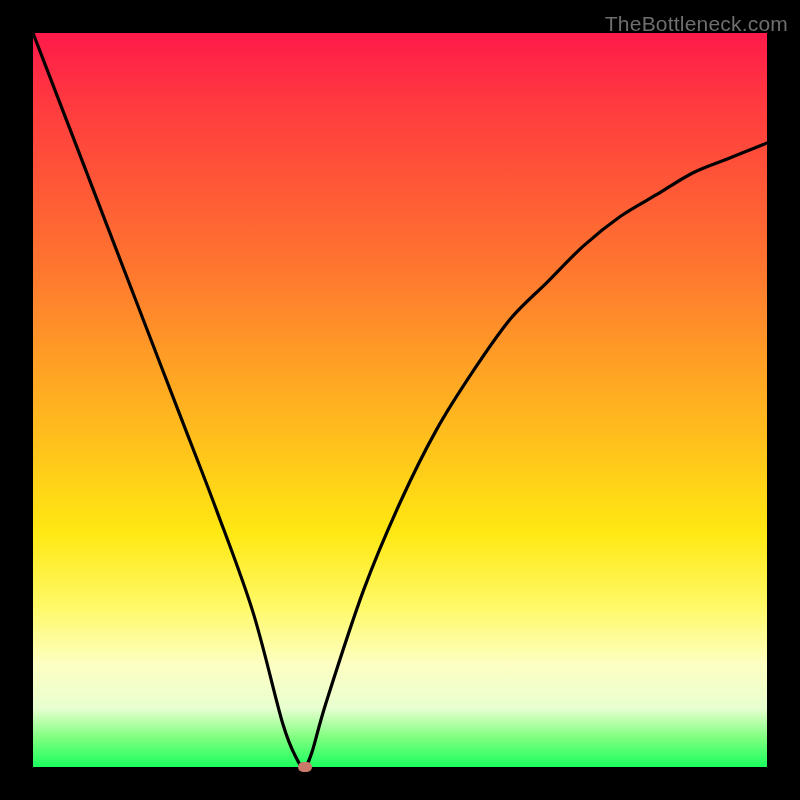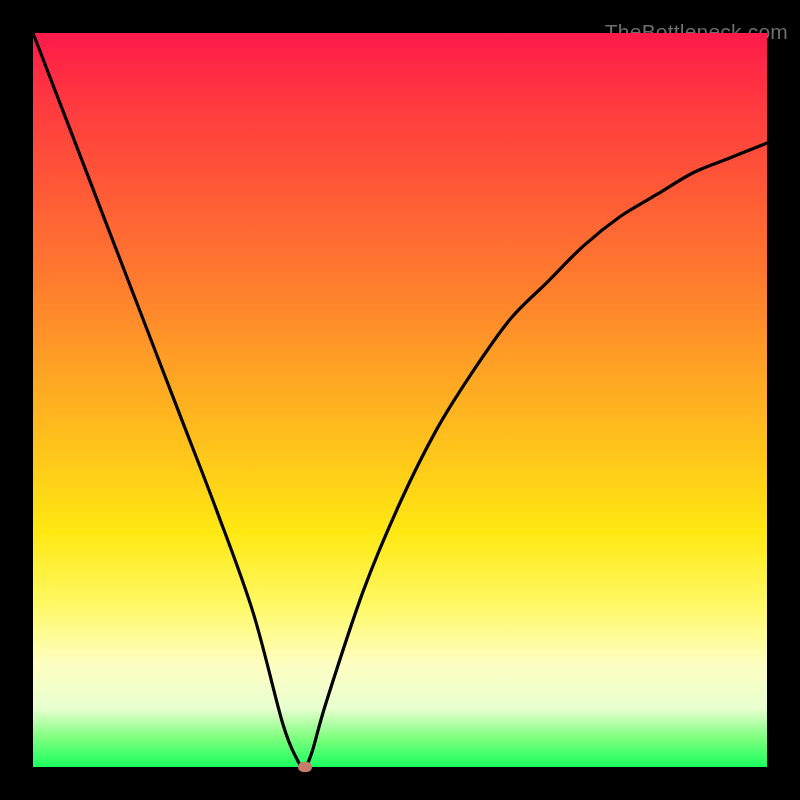--- a/index.html
+++ b/index.html
@@ -34,21 +34,21 @@
       #ffe812 68%,
       #fff966 78%,
       #fdffc2 86%,
       #e8ffd0 92%,
       #7fff7f 96%,
       #1aff5e 100%
     );
   }
   .watermark {
     position: absolute;
-    top: 20px;
+    top: 12px;
     right: 12px;
     color: #6e6e6e;
     font-size: 21px;
     font-weight: 500;
     letter-spacing: 0.2px;
     pointer-events: none;
   }
   svg.curve {
     position: absolute;
     left: 0;

